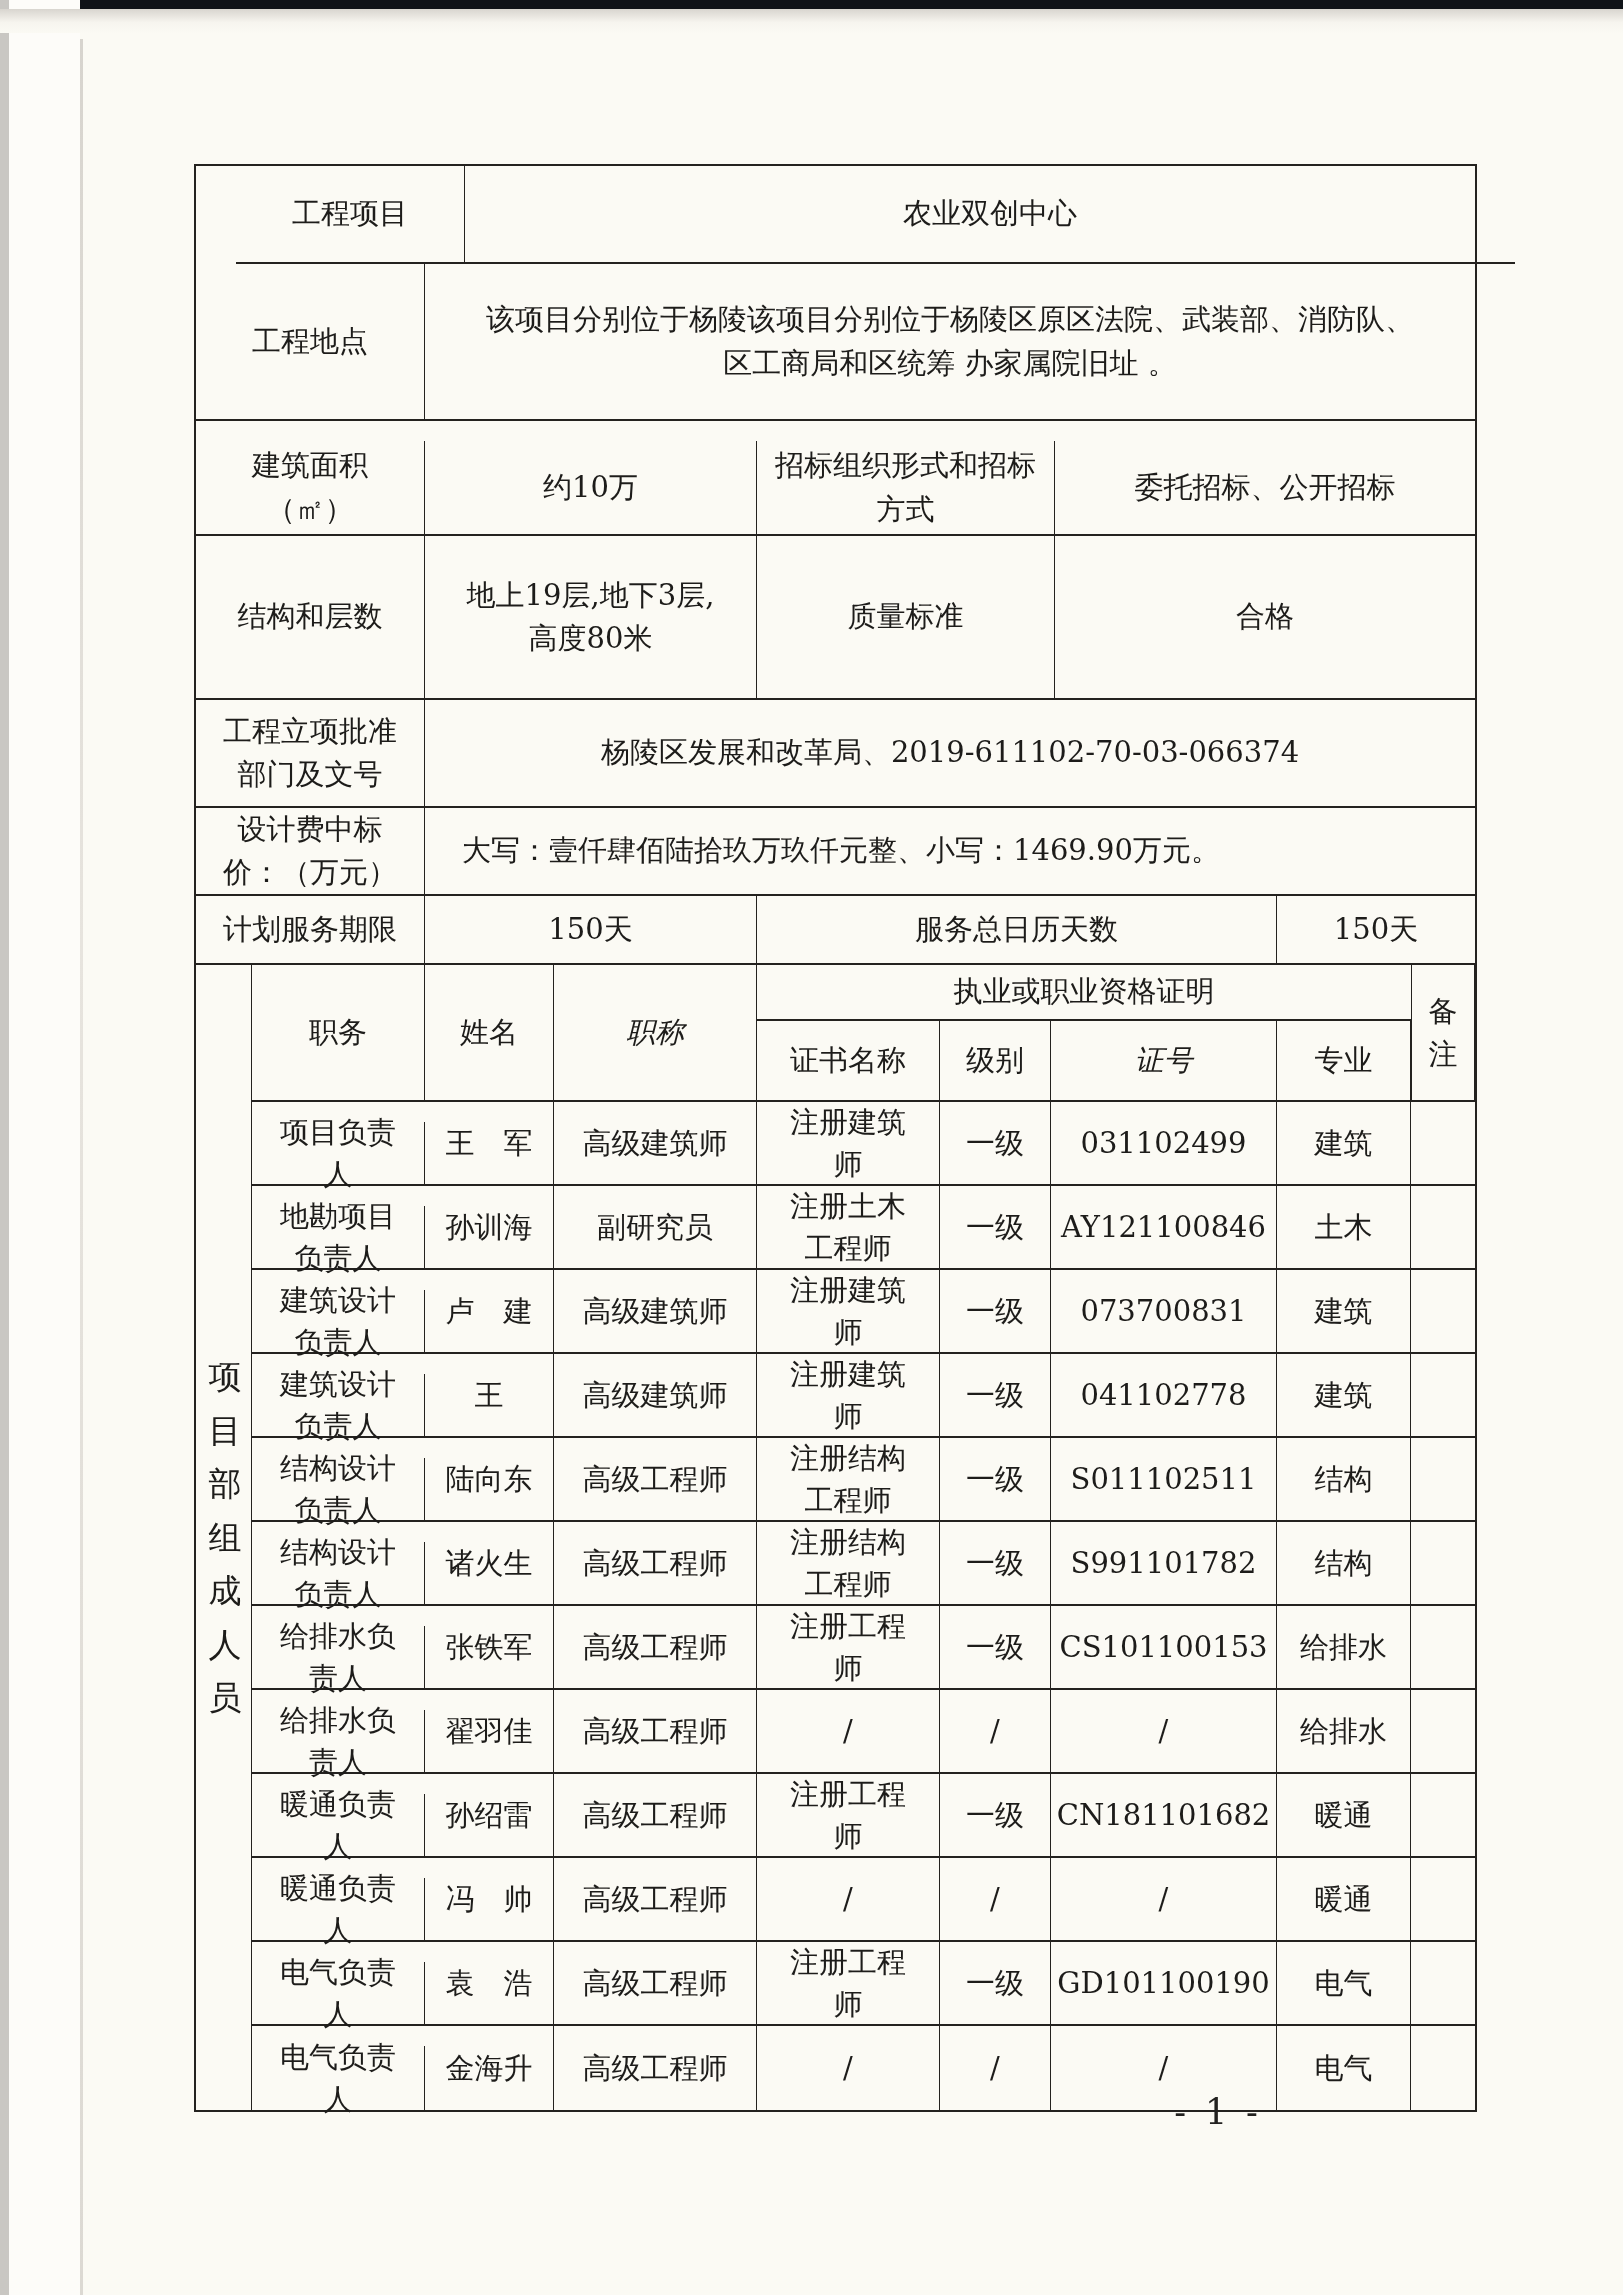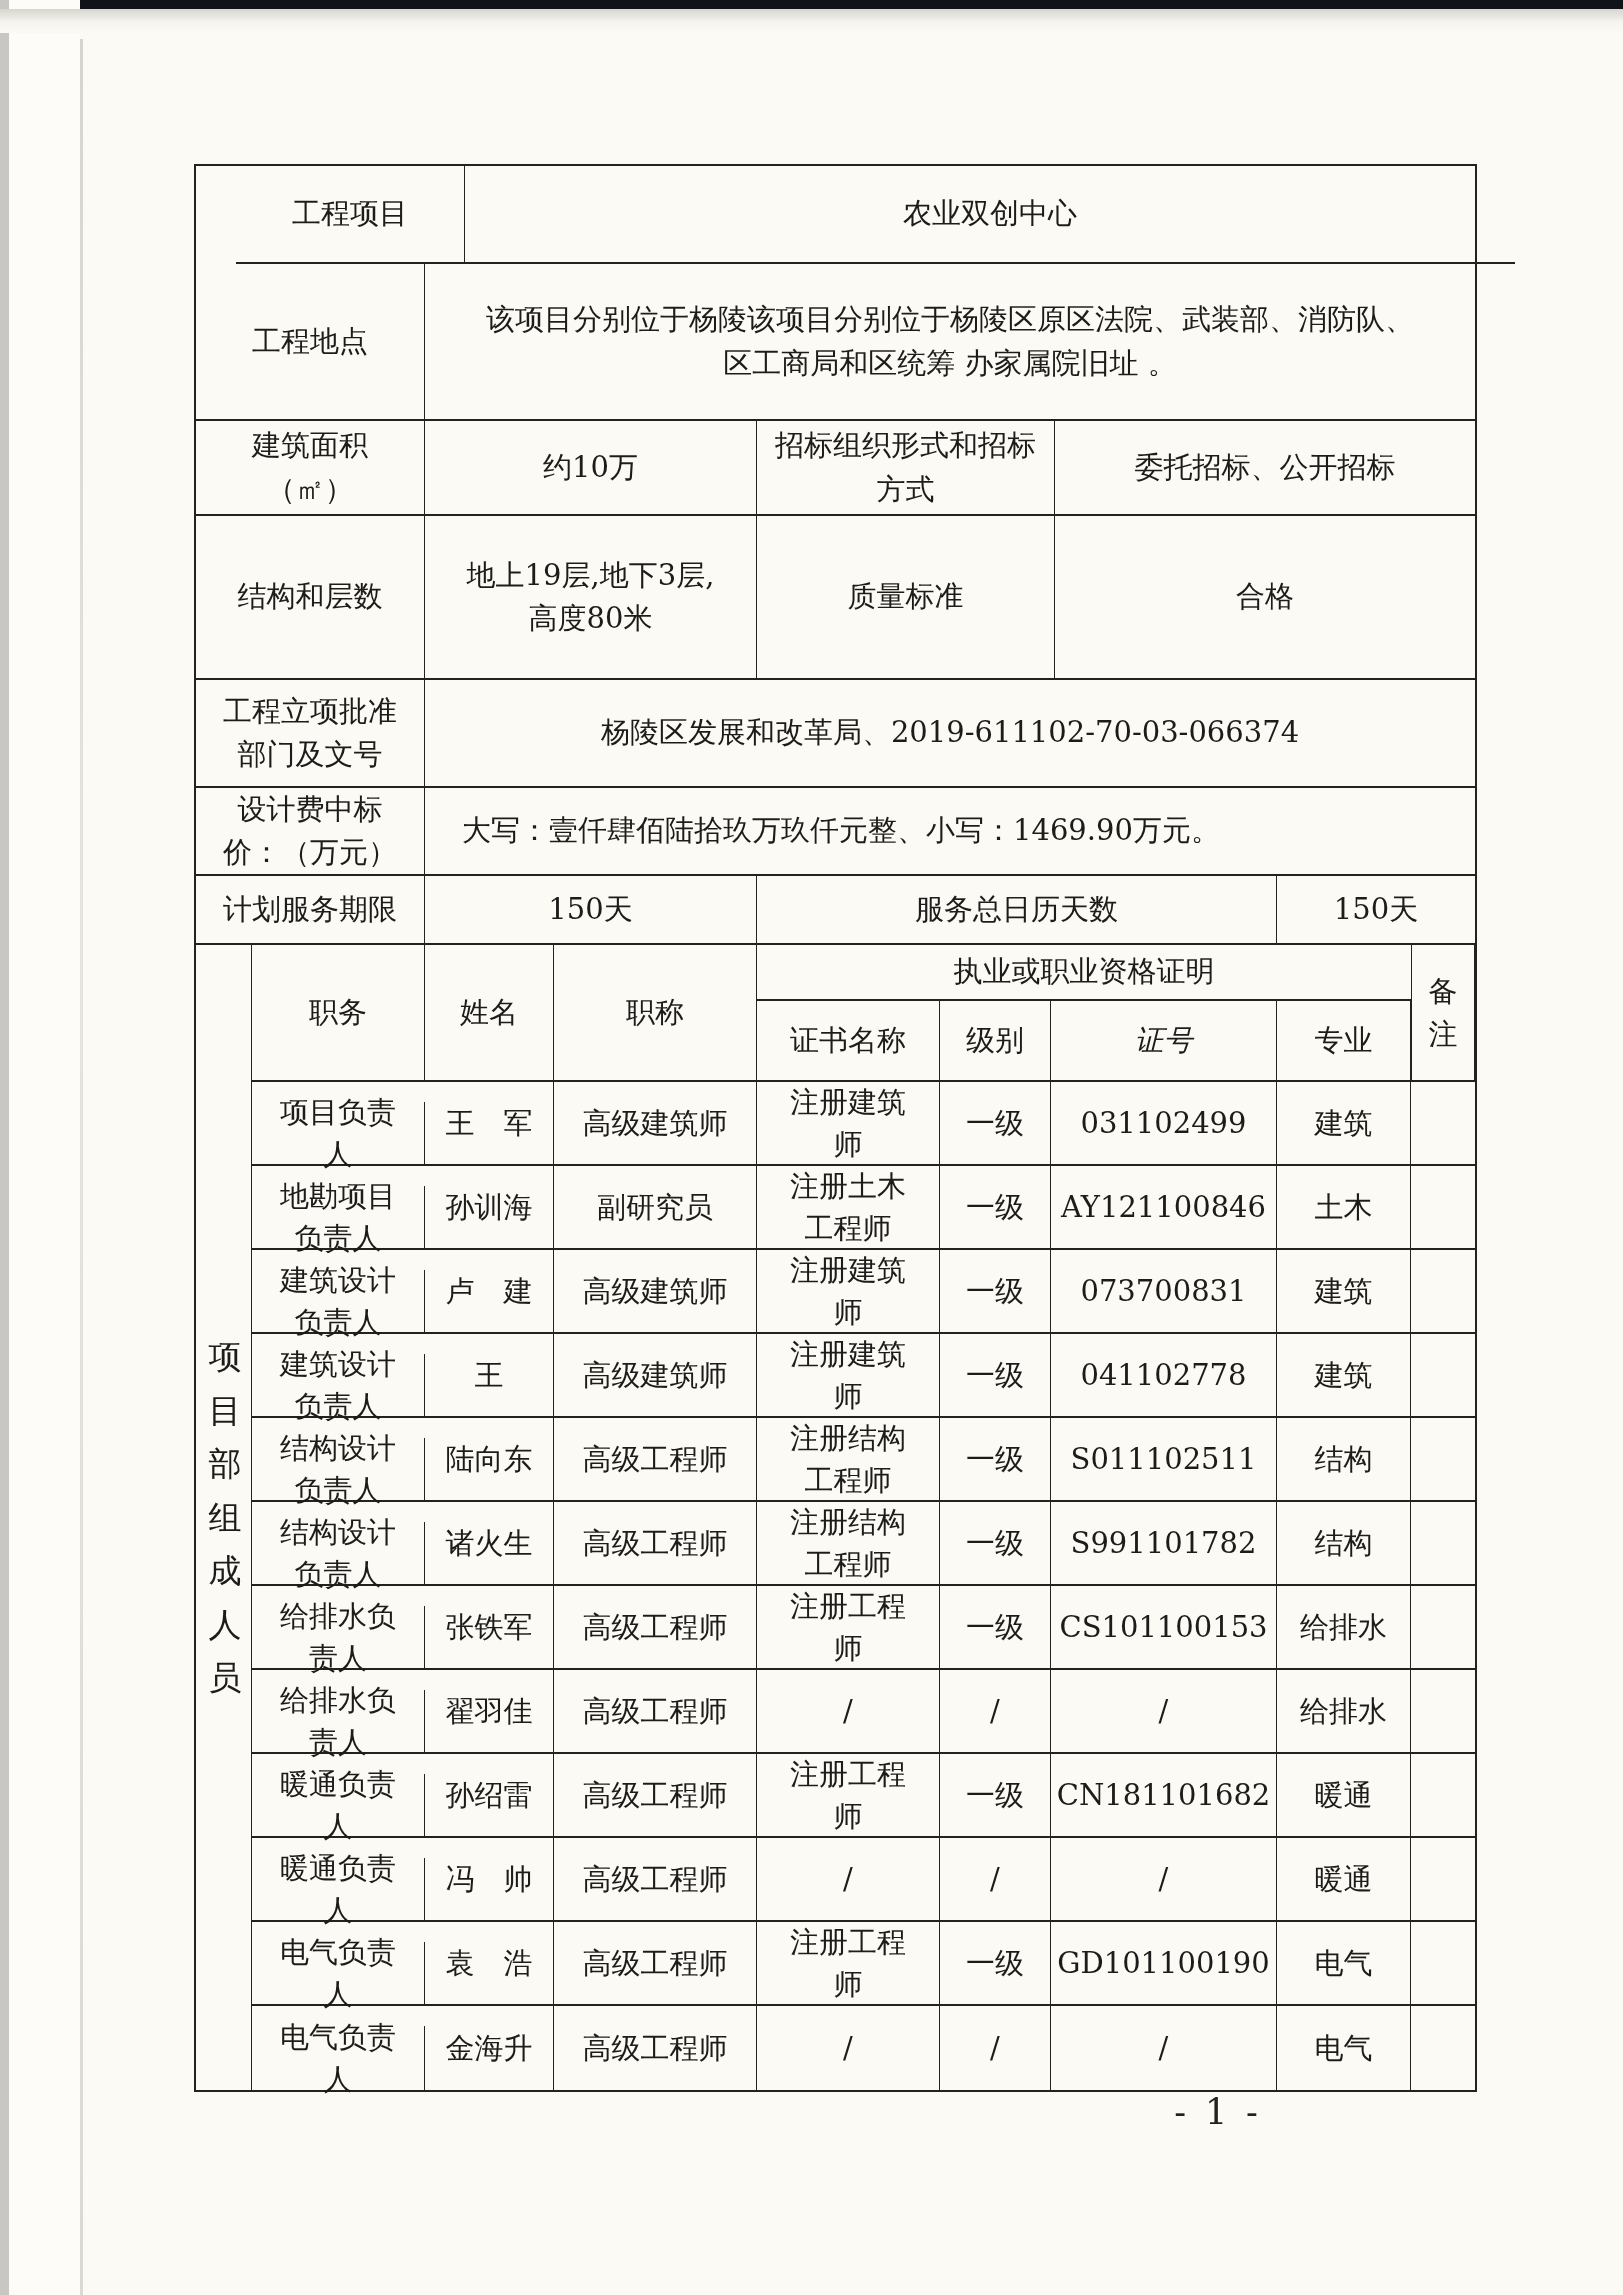--- a/index.html
+++ b/index.html
@@ -37,21 +37,21 @@
   }
   .tcell.lastcol{border-right:none;}
   .w-label{width:229px;flex:none;}
   .grow{flex:1;}
   .lbl{padding:5.2px 22px;}
   .two-line span{display:block;}
 
   
   .rA1{height:98px;margin-left:40px;}
   .rA2{height:157px;}
-  .rA3{height:95px;}
+  .rA3{height:95px;margin-top:20px;}
   .rA4{height:164px;}
   .rA5{height:108px;}
   .rA6{height:88px;}
   .rA7{height:69px;}
   .w-a3v1{width:332px;flex:none;}
   .w-a3l2{width:298px;flex:none;padding:5.2px 15.7px;}
   .w-a7v1{width:332px;flex:none;}
   .w-a7l2{width:520px;flex:none;}
   .fee-value{justify-content:flex-start;text-align:left;padding-left:37px;}
 
@@ -62,21 +62,21 @@
     display:flex;align-items:center;justify-content:center;padding:0;
   }
   .vlabel-cell .vtext{
     width:30px;word-break:break-all;line-height:1.62;
     text-align:center;font-size:33px;
   }
   .pright{flex:1;display:flex;flex-direction:column;}
   .phead{display:flex;height:137px;border-bottom:2px solid #24221f;}
   .ph-duty{width:173px;flex:none;}
   .ph-name{width:129px;flex:none;}
-  .ph-title{width:203px;flex:none;}
+  .ph-title{width:203px;flex:none;font-style:italic;}
   .ph-qualgroup{width:655px;flex:none;display:flex;flex-direction:column;border-right:1.3px solid #24221f;}
   .ph-qual-top{height:56px;display:flex;align-items:center;justify-content:center;border-bottom:2px solid #24221f;}
   .ph-qual-bottom{flex:1;display:flex;}
   .ph-cert{width:183px;flex:none;}
   .ph-level{width:111px;flex:none;}
   .ph-certno{width:226px;flex:none;font-style:italic;}
   .ph-major{width:134px;flex:none;border-right:none;}
   .ph-note{flex:1;border-right:none;}
   .prow{display:flex;height:84px;border-bottom:2px solid #24221f;}
   .prow.last{border-bottom:none;}

